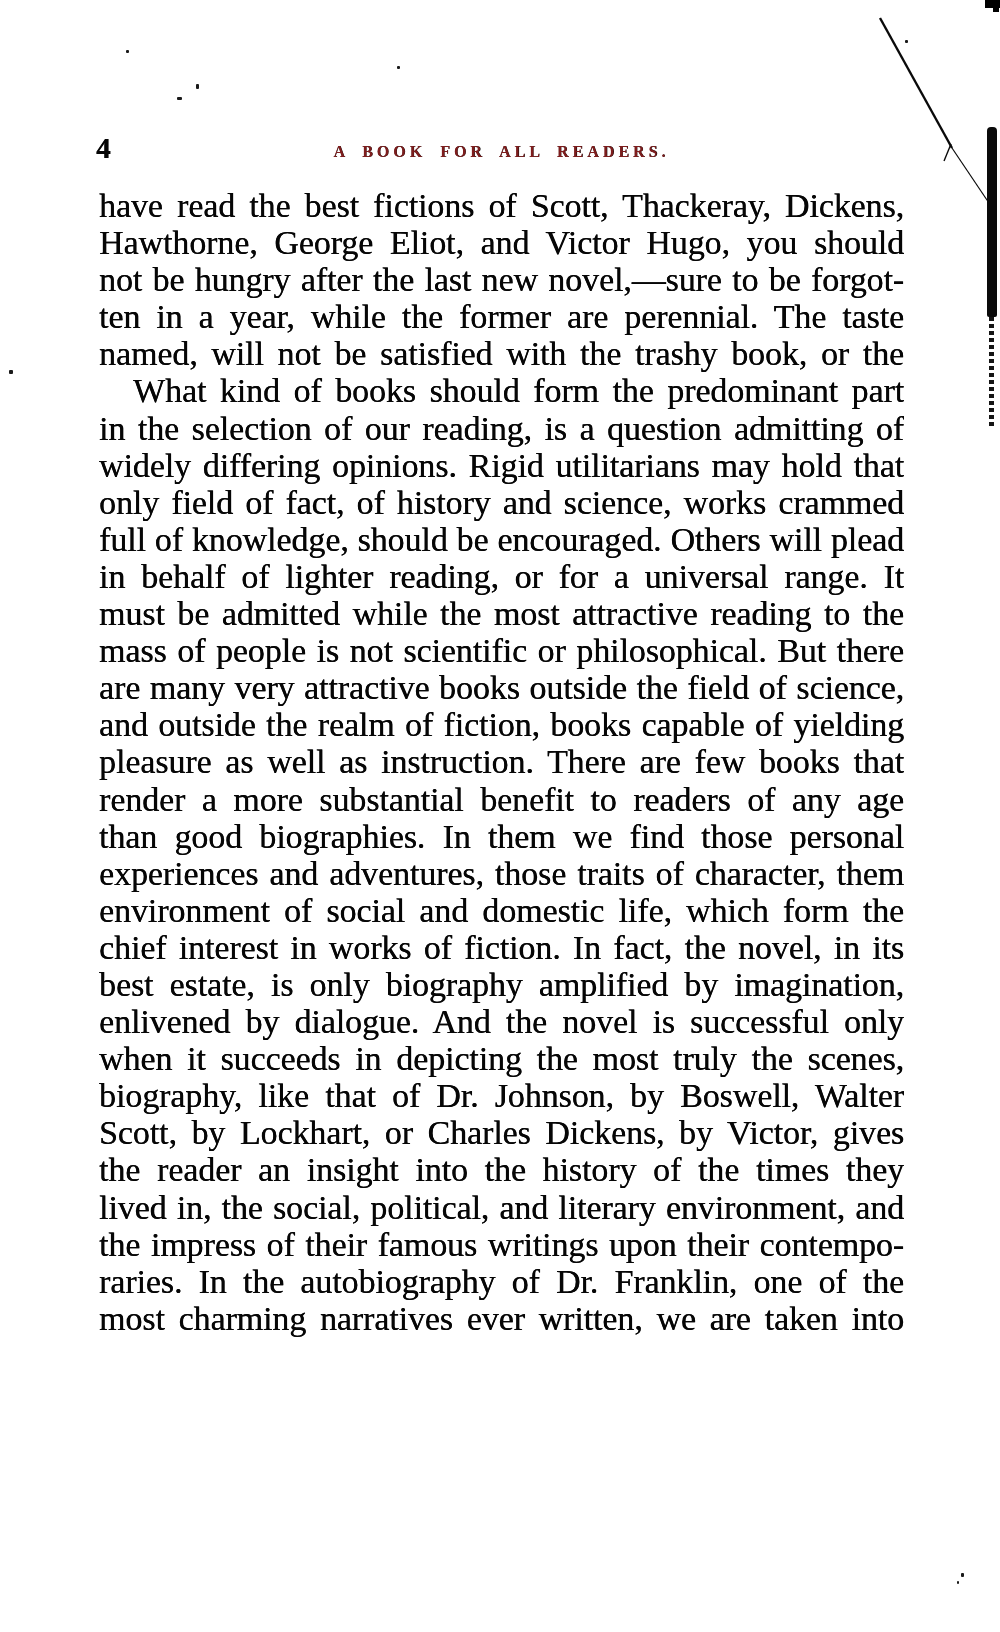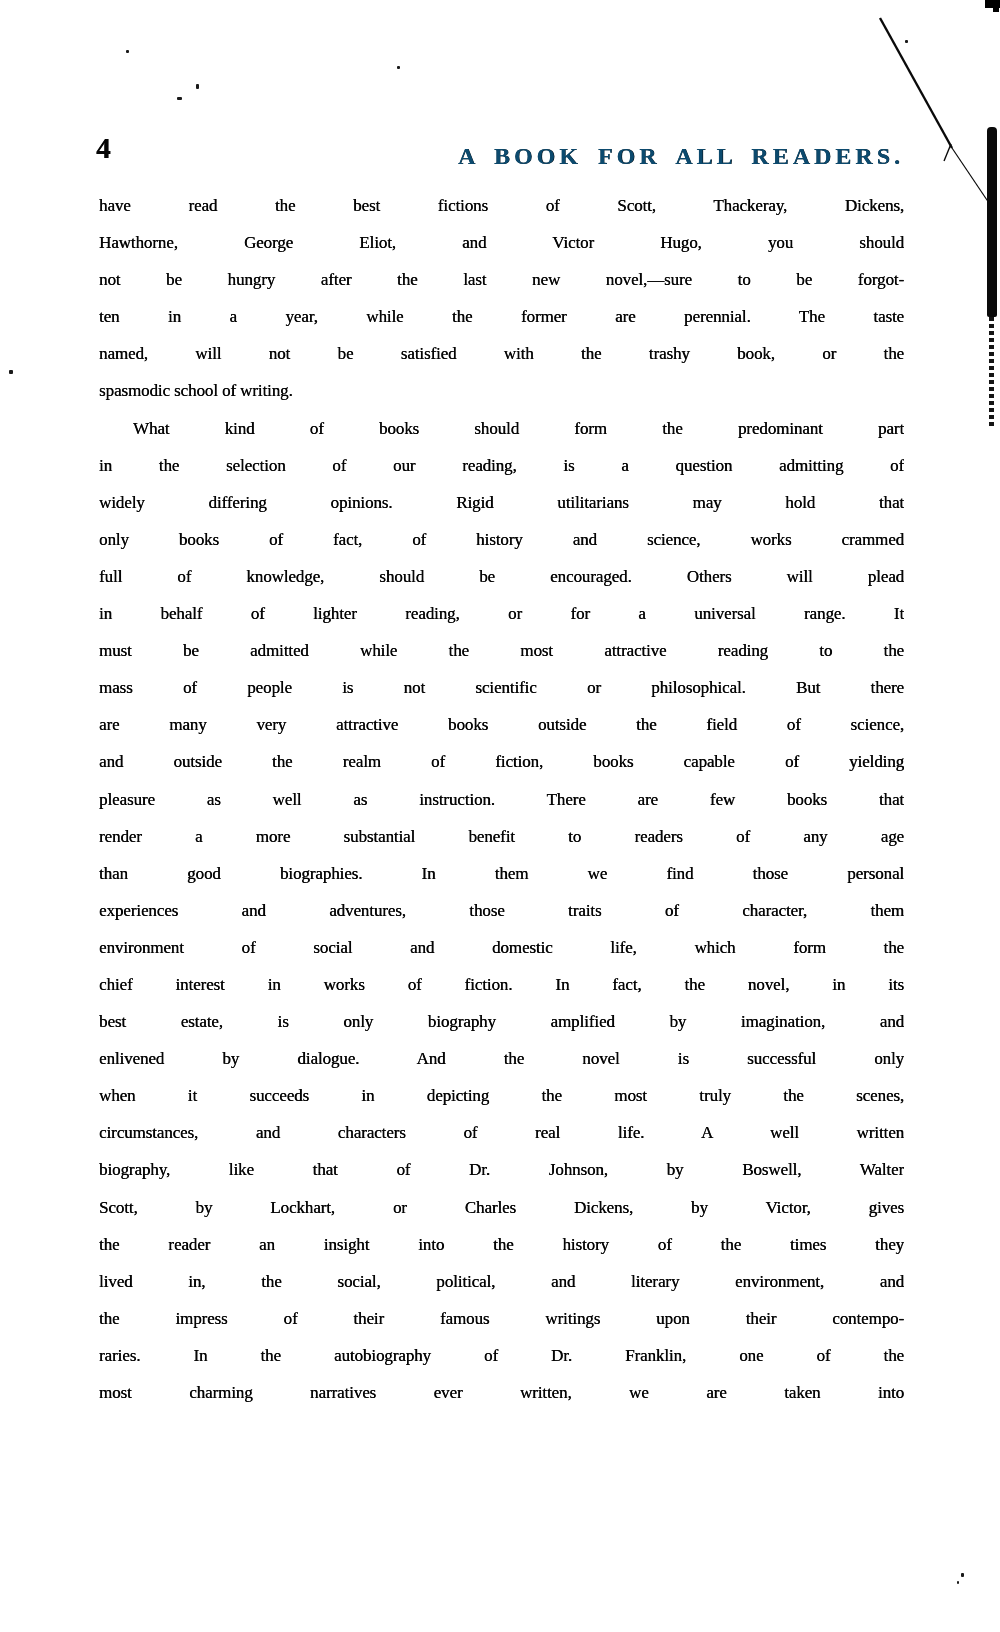--- a/index.html
+++ b/index.html
@@ -17,30 +17,30 @@
     color: #000000;
   }
   
   .page-number {
     position: absolute; left: 96px; top: 132px;
     font-size: 29px; font-weight: bold; color: #060606;
     text-shadow: 0.4px 0 0 #060606;
   }
   .running-header {
     position: absolute; left: 99px; top: 143px; width: 805px;
-    text-align: right;
-    font-size: 24px; font-weight: bold;
+    text-align: center;
+    font-size: 16px; font-weight: bold;
     letter-spacing: 4px; word-spacing: 6px;
-    color: #0c4a6e;
+    color: #7f1d1d;
     text-shadow: 0.3px 0 0 #0a0a0a;
   }
   
   .text-block {
     position: absolute; left: 99px; top: 187px; width: 805px;
-    font-size: 17px; color: #060606;
+    font-size: 34px; color: #060606;
     text-shadow: 0.3px 0 0 #060606;
     letter-spacing: -0.1px;
   }
   .text-block .line {
     height: 37.1px; line-height: 37.1px;
     text-align: justify;
     -moz-text-align-last: justify;
     text-align-last: justify;
     overflow: hidden;
   }
@@ -100,41 +100,39 @@
 
   <div class="page-number">4</div>
   <div class="running-header">A BOOK FOR ALL READERS.</div>
 
   <div class="text-block">
       <div class="line">have read the best fictions of Scott, Thackeray, Dickens,</div>
       <div class="line">Hawthorne, George Eliot, and Victor Hugo, you should</div>
       <div class="line">not be hungry after the last new novel,—sure to be forgot-</div>
       <div class="line">ten in a year, while the former are perennial.  The taste</div>
       <div class="line">named, will not be satisfied with the trashy book, or the</div>
-      <div class="line flush">spasmodic school of writing.</div>
       <div class="line indent">What kind of books should form the predominant part</div>
       <div class="line">in the selection of our reading, is a question admitting of</div>
       <div class="line">widely differing opinions.  Rigid utilitarians may hold that</div>
-      <div class="line">only books of fact, of history and science, works crammed</div>
+      <div class="line">only field of fact, of history and science, works crammed</div>
       <div class="line">full of knowledge, should be encouraged.  Others will plead</div>
       <div class="line">in behalf of lighter reading, or for a universal range.  It</div>
       <div class="line">must be admitted while the most attractive reading to the</div>
       <div class="line">mass of people is not scientific or philosophical.  But there</div>
       <div class="line">are many very attractive books outside the field of science,</div>
       <div class="line">and outside the realm of fiction, books capable of yielding</div>
       <div class="line">pleasure as well as instruction.  There are few books that</div>
       <div class="line">render a more substantial benefit to readers of any age</div>
       <div class="line">than good biographies.  In them we find those personal</div>
       <div class="line">experiences and adventures, those traits of character, them</div>
       <div class="line">environment of social and domestic life, which form the</div>
       <div class="line">chief interest in works of fiction.  In fact, the novel, in its</div>
       <div class="line">best estate, is only biography amplified by imagination, and</div>
       <div class="line">enlivened by dialogue.  And the novel is successful only</div>
       <div class="line">when it succeeds in depicting the most truly the scenes,</div>
-      <div class="line">circumstances, and characters of real life.  A well written</div>
       <div class="line">biography, like that of Dr. Johnson, by Boswell, Walter</div>
       <div class="line">Scott, by Lockhart, or Charles Dickens, by Victor, gives</div>
       <div class="line">the reader an insight into the history of the times they</div>
       <div class="line">lived in, the social, political, and literary environment, and</div>
       <div class="line">the impress of their famous writings upon their contempo-</div>
       <div class="line">raries.  In the autobiography of Dr. Franklin, one of the</div>
       <div class="line">most charming narratives ever written, we are taken into</div>
     </div>
 
 </div>

